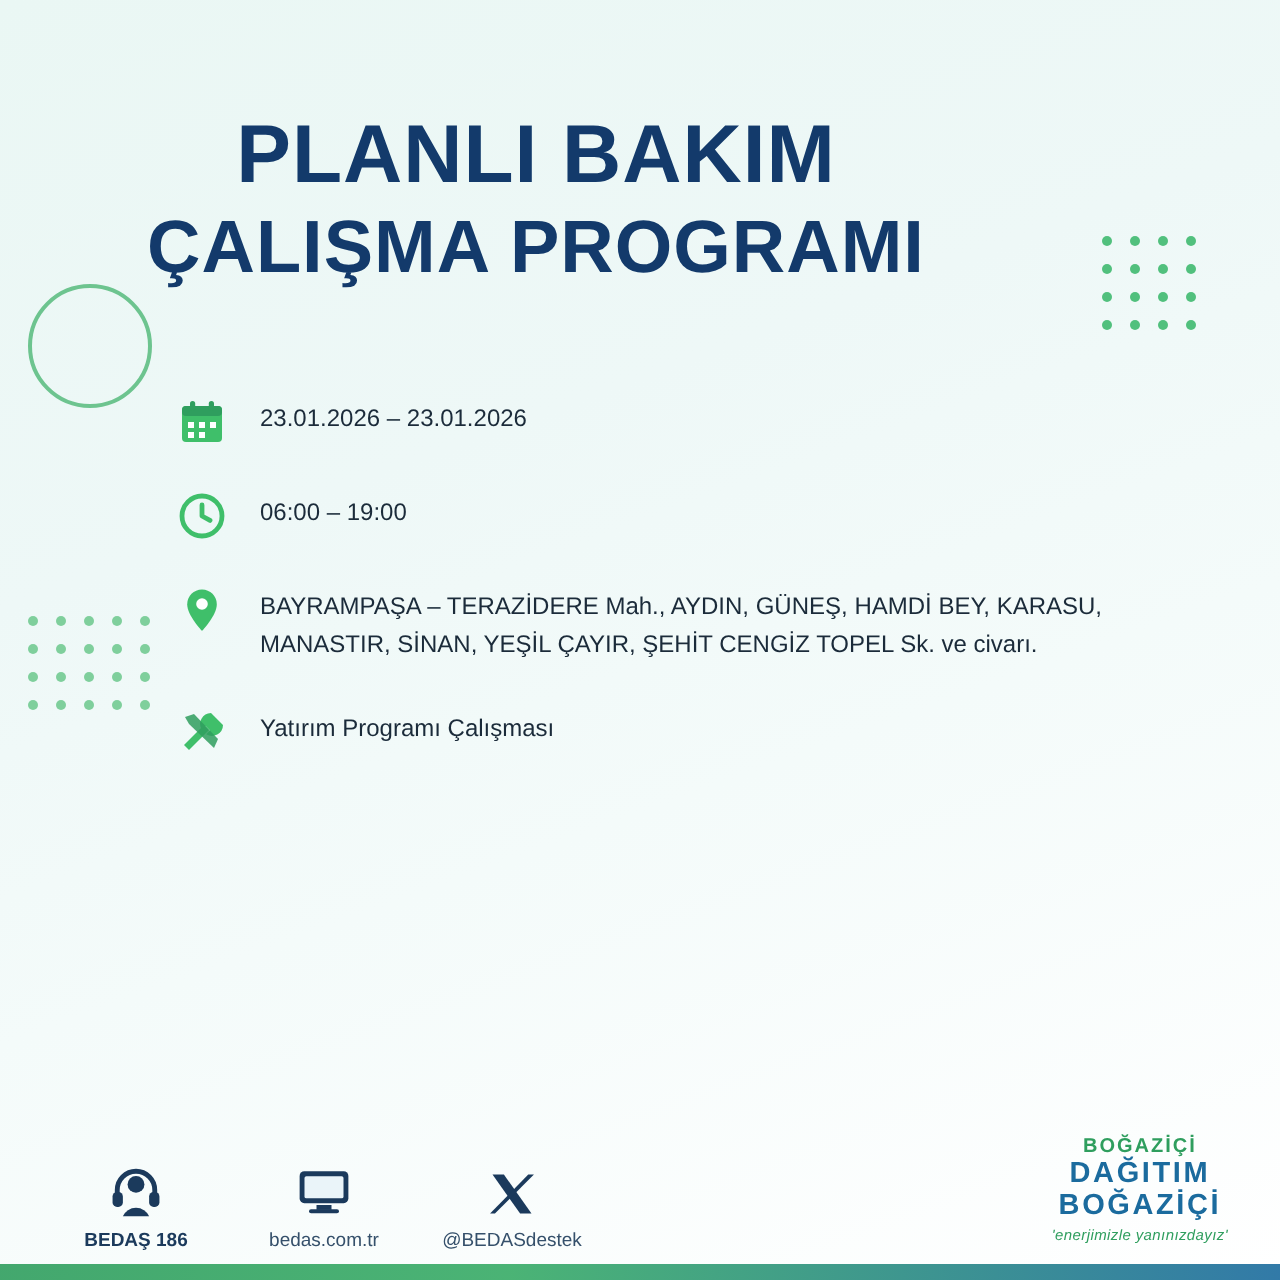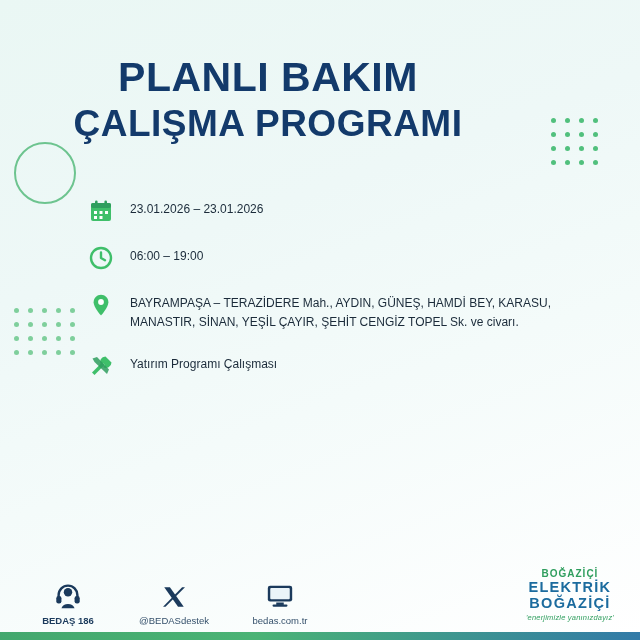--- a/index.html
+++ b/index.html
@@ -123,21 +123,21 @@
     bottom: 0;
     width: 640px;
     height: 92px;
   }
   .footer-items {
     position: absolute;
     left: 28px;
     bottom: 14px;
     display: flex;
     align-items: flex-end;
-    gap: 26px;
+    gap: 14px;
   }
   .footer-item {
     width: 80px;
     text-align: center;
   }
   .footer-icon {
     height: 32px;
     display: flex;
     align-items: flex-end;
     justify-content: center;
@@ -320,45 +320,45 @@
             <rect x="23" y="17" width="5.5" height="8" rx="2.4" fill="#1b3a5c"></rect>
             <circle cx="16" cy="13" r="4.5" fill="#1b3a5c"></circle>
             <path d="M9 30 a7.5 7 0 0 1 14 0 Z" fill="#1b3a5c"></path>
           </svg>
         </div>
         <div class="footer-label">BEDAŞ 186</div>
       </div>
 
       <div class="footer-item">
         <div class="footer-icon">
-          <svg width="26" height="26" viewBox="0 0 32 32" aria-hidden="true">
-            <path d="M4 4 H11 L28 28 H21 Z" fill="#1b3a5c"></path>
-            <path d="M26 4 H29.5 L5.5 28 H2.5 Z" fill="#1b3a5c"></path>
-          </svg>
-        </div>
-        <div class="footer-label light">@BEDASdestek</div>
-      </div>
-
-      <div class="footer-item">
-        <div class="footer-icon">
           <svg width="30" height="30" viewBox="0 0 32 32" aria-hidden="true">
             <rect x="3" y="6" width="26" height="17" rx="2.5" fill="#1b3a5c"></rect>
             <rect x="5.6" y="8.6" width="20.8" height="11.8" rx="1" fill="#eaf4f9"></rect>
             <rect x="12" y="24" width="8" height="2.6" fill="#1b3a5c"></rect>
             <rect x="8" y="26.2" width="16" height="2.2" rx="1.1" fill="#1b3a5c"></rect>
           </svg>
         </div>
         <div class="footer-label light">bedas.com.tr</div>
       </div>
 
+      <div class="footer-item">
+        <div class="footer-icon">
+          <svg width="26" height="26" viewBox="0 0 32 32" aria-hidden="true">
+            <path d="M4 4 H11 L28 28 H21 Z" fill="#1b3a5c"></path>
+            <path d="M26 4 H29.5 L5.5 28 H2.5 Z" fill="#1b3a5c"></path>
+          </svg>
+        </div>
+        <div class="footer-label light">@BEDASdestek</div>
+      </div>
+
     </div>
 
     <div class="brand">
       <div class="brand-1">BOĞAZİÇİ</div>
-      <div class="brand-2">ELEKTRİK</div>
+      <div class="brand-2">DAĞITIM</div>
       <div class="brand-3">BOĞAZİÇİ</div>
       <div class="brand-slogan">'enerjimizle yanınızdayız'</div>
     </div>
 
     <div class="bottom-bar"></div>
   </div>
 
 </div>
 
 </body></html>

